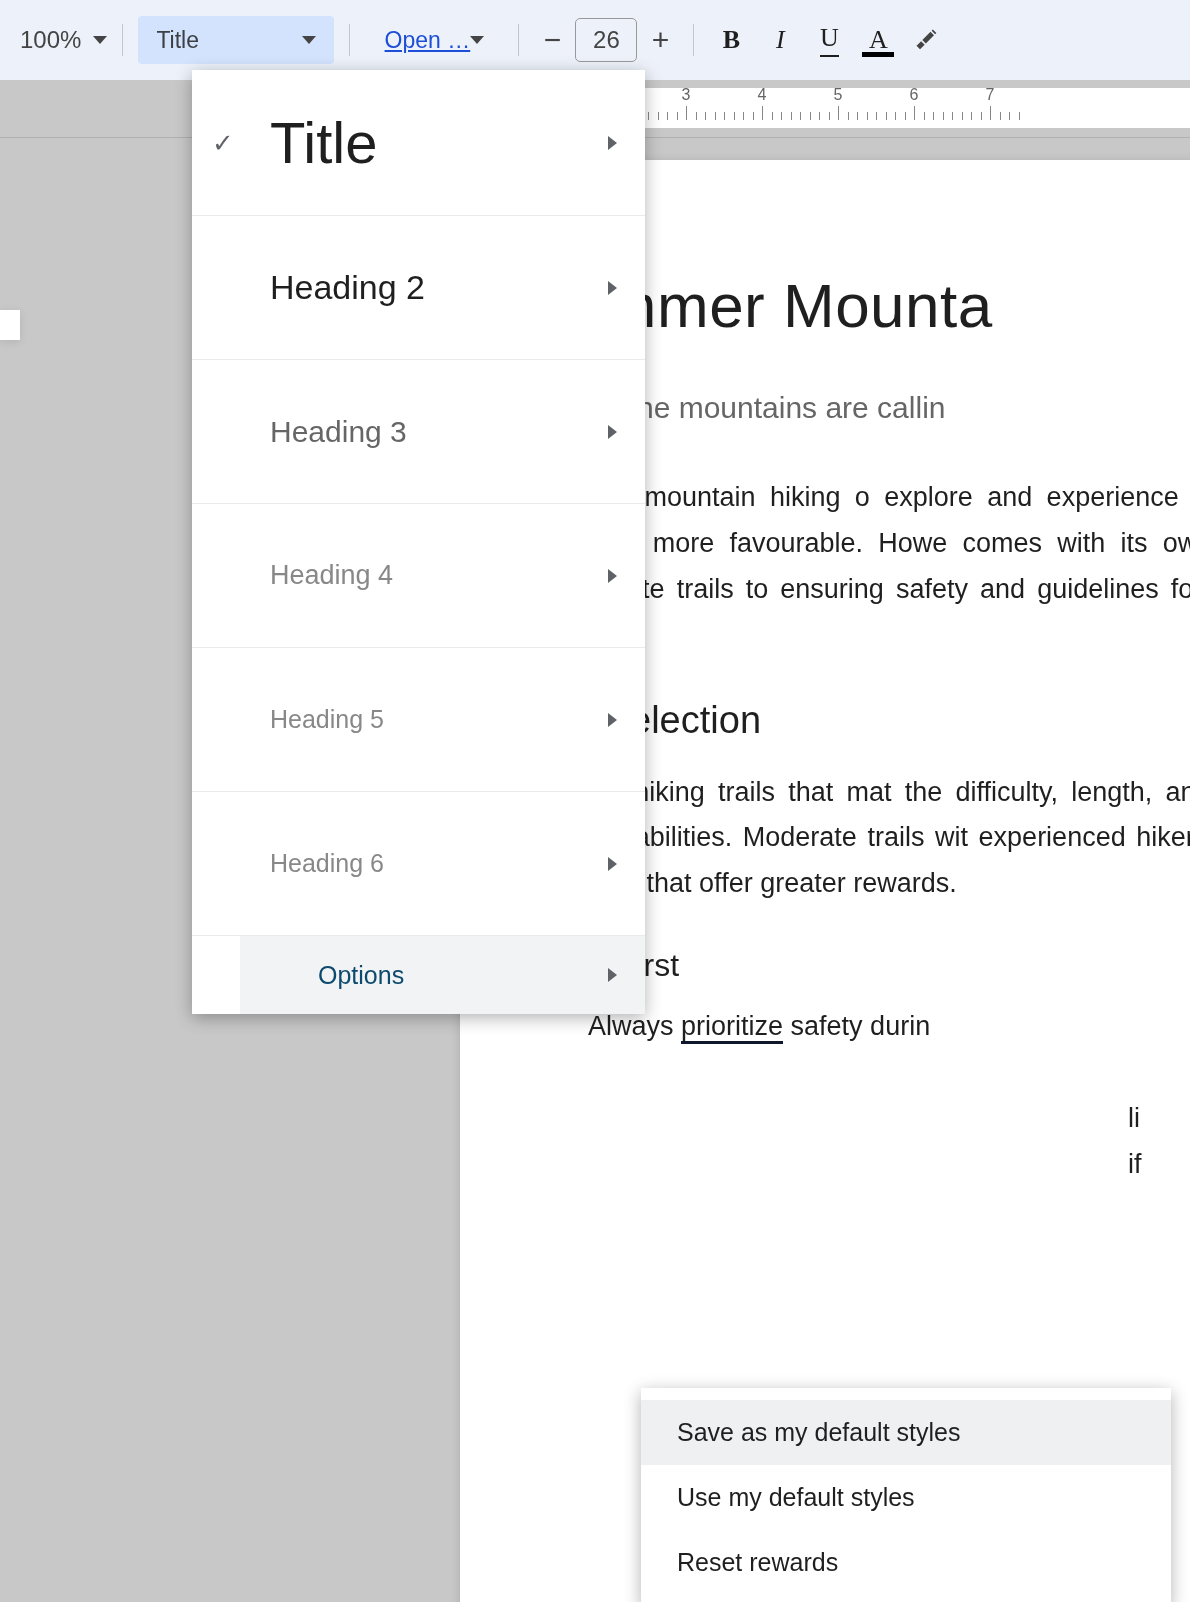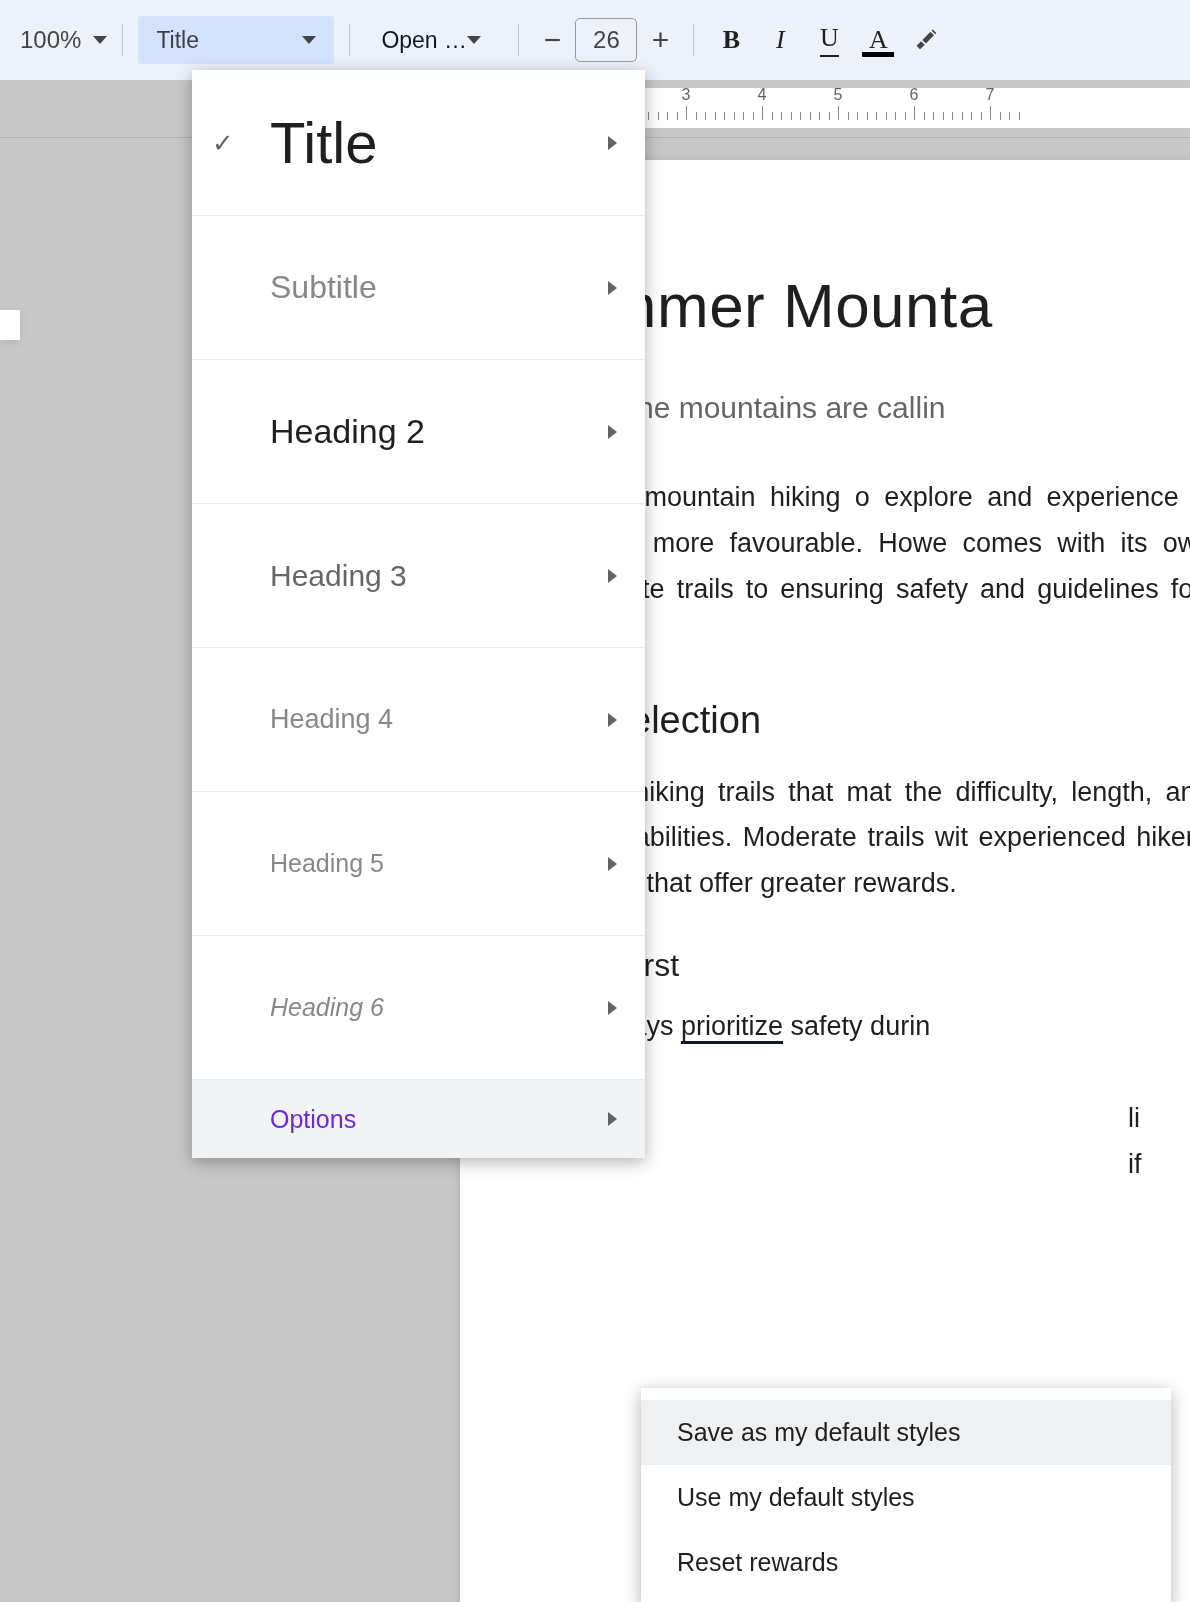--- a/index.html
+++ b/index.html
@@ -24,23 +24,23 @@
     .divider { width: 1px; height: 32px; background: #c0c7d0; margin: 0 10px; }
     .zoom { display: flex; align-items: center; font-size: 24px; color: #444; cursor: pointer; gap: 12px; }
     .caret-down { width: 0; height: 0; border-left: 7px solid transparent; border-right: 7px solid transparent; border-top: 8px solid #444; }
     .style-select {
       display: flex; align-items: center; justify-content: space-between;
       background: #d3e3fd; width: 196px; height: 48px;
       padding: 0 18px; font-size: 23px; color: #3c4043;
       border-radius: 4px; cursor: pointer;
     }
     .font-select {
-      display: flex; align-items: center; justify-content: flex-start;
+      display: flex; align-items: center; justify-content: center;
       width: 138px; height: 48px; padding: 0 16px;
-      font-size: 23px; color: #0f172a; cursor: pointer;
+      font-size: 23px; color: #1d4ed8; cursor: pointer; text-decoration: underline;
     }
     .fs-btn { width: 36px; height: 36px; display: flex; align-items: center; justify-content: center; font-size: 30px; color: #444; cursor: pointer; }
     .fs-input {
       width: 62px; height: 44px; border: 1.5px solid #999; border-radius: 5px;
       text-align: center; font-size: 24px; color: #444; background: transparent;
     }
     .fmt-btn { width: 44px; height: 44px; display: flex; align-items: center; justify-content: center; cursor: pointer; font-size: 26px; color: #1f1f1f; }
     .bold { font-weight: bold; font-family: Georgia, serif; }
     .italic { font-style: italic; font-family: Georgia, serif; }
     .underline { border-bottom: 2.5px solid #1f1f1f; padding-bottom: 2px; font-family: Georgia, serif; }
@@ -121,22 +121,22 @@
       border-left: 9px solid #5f6368;
     }
     .dd-normal { height: 130px; font-size: 27px; color: #1f1f1f; }
     .dd-title { height: 146px; font-size: 58px; color: #1f1f1f; }
     .dd-subtitle { height: 144px; font-size: 32px; color: #888; }
     .dd-h1 { height: 144px; font-size: 40px; font-weight: 500; color: #1f1f1f; }
     .dd-h2 { height: 144px; font-size: 34px; color: #1f1f1f; }
     .dd-h3 { height: 144px; font-size: 30px; color: #666; }
     .dd-h4 { height: 144px; font-size: 27px; color: #888; }
     .dd-h5 { height: 144px; font-size: 25px; color: #888; }
-    .dd-h6 { height: 144px; font-size: 25px; font-style: italic; color: #888; }
-    .dd-options { height: 78px; font-size: 25px; color: #6d28d9; border-bottom: none; }
+    .dd-h6 { height: 144px; font-size: 25px; color: #888; }
+    .dd-options { height: 78px; font-size: 25px; color: #0c4a6e; border-bottom: none; margin-left: 48px; }
 
     .submenu {
       position: absolute;
       left: 641px;
       top: 1388px;
       width: 530px;
       background: #fff;
       box-shadow: 0 4px 16px rgba(0,0,0,0.3);
       z-index: 110;
       padding: 12px 0;
@@ -280,24 +280,20 @@
     &nbsp;&nbsp;&nbsp;&nbsp;&nbsp;&nbsp;&nbsp;&nbsp;<span>Always </span><span class="prioritize">prioritize</span><span> safety durin</span><br><br><span style="margin-left:600px">li</span><br><span style="margin-left:600px">if</span>
   </p>
 </div>
 
 <div class="dropdown">
     <div class="dd-item dd-title">
       <span class="check">✓</span>
       <span>Title</span>
       <span class="submenu-arrow"></span>
     </div>
-    <div class="dd-item dd-subtitle">
-      <span>Subtitle</span>
-      <span class="submenu-arrow"></span>
-    </div>
     <div class="dd-item dd-h2">
       <span>Heading 2</span>
       <span class="submenu-arrow"></span>
     </div>
     <div class="dd-item dd-h3">
       <span>Heading 3</span>
       <span class="submenu-arrow"></span>
     </div>
     <div class="dd-item dd-h4">
       <span>Heading 4</span>

